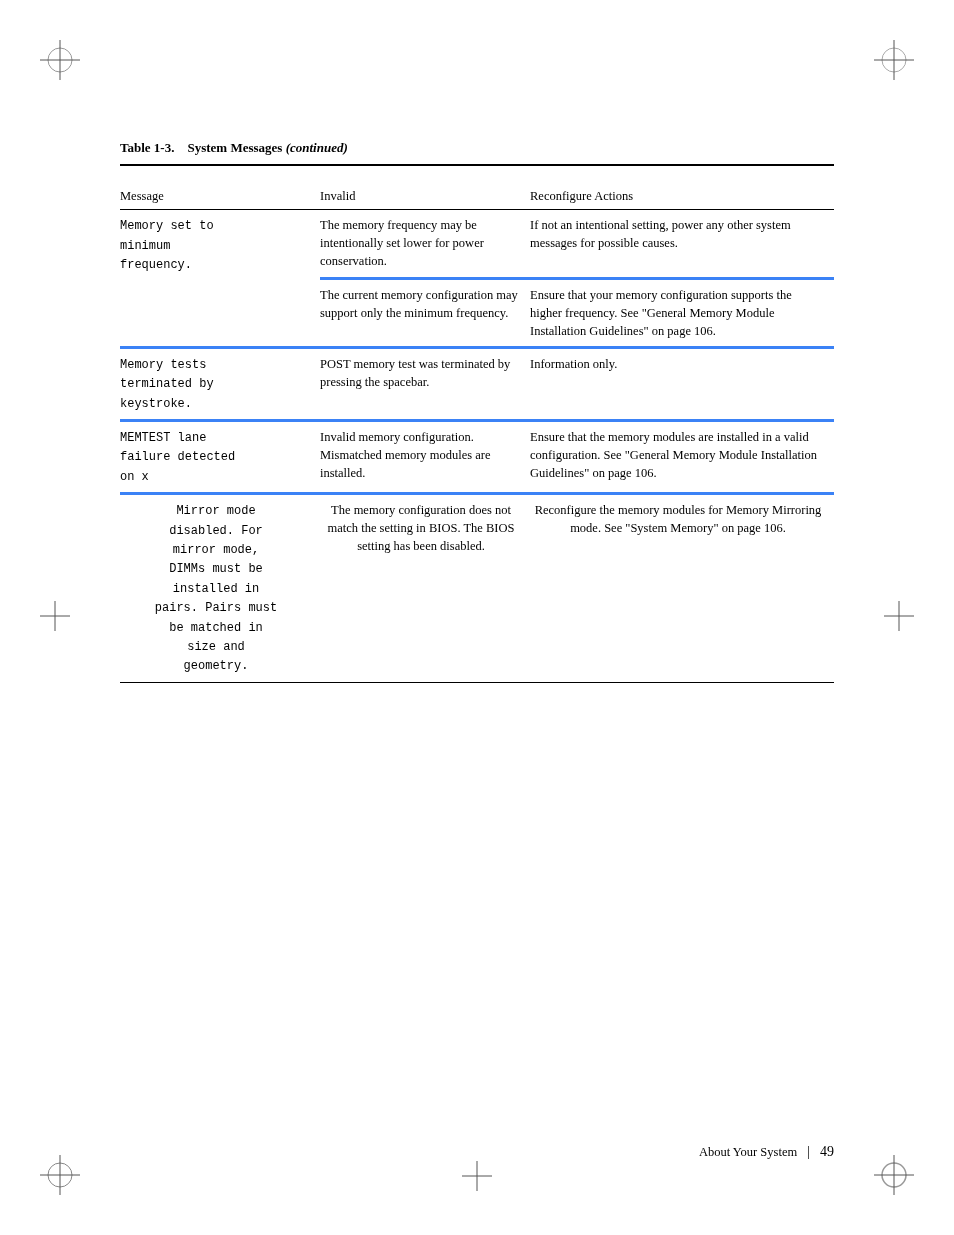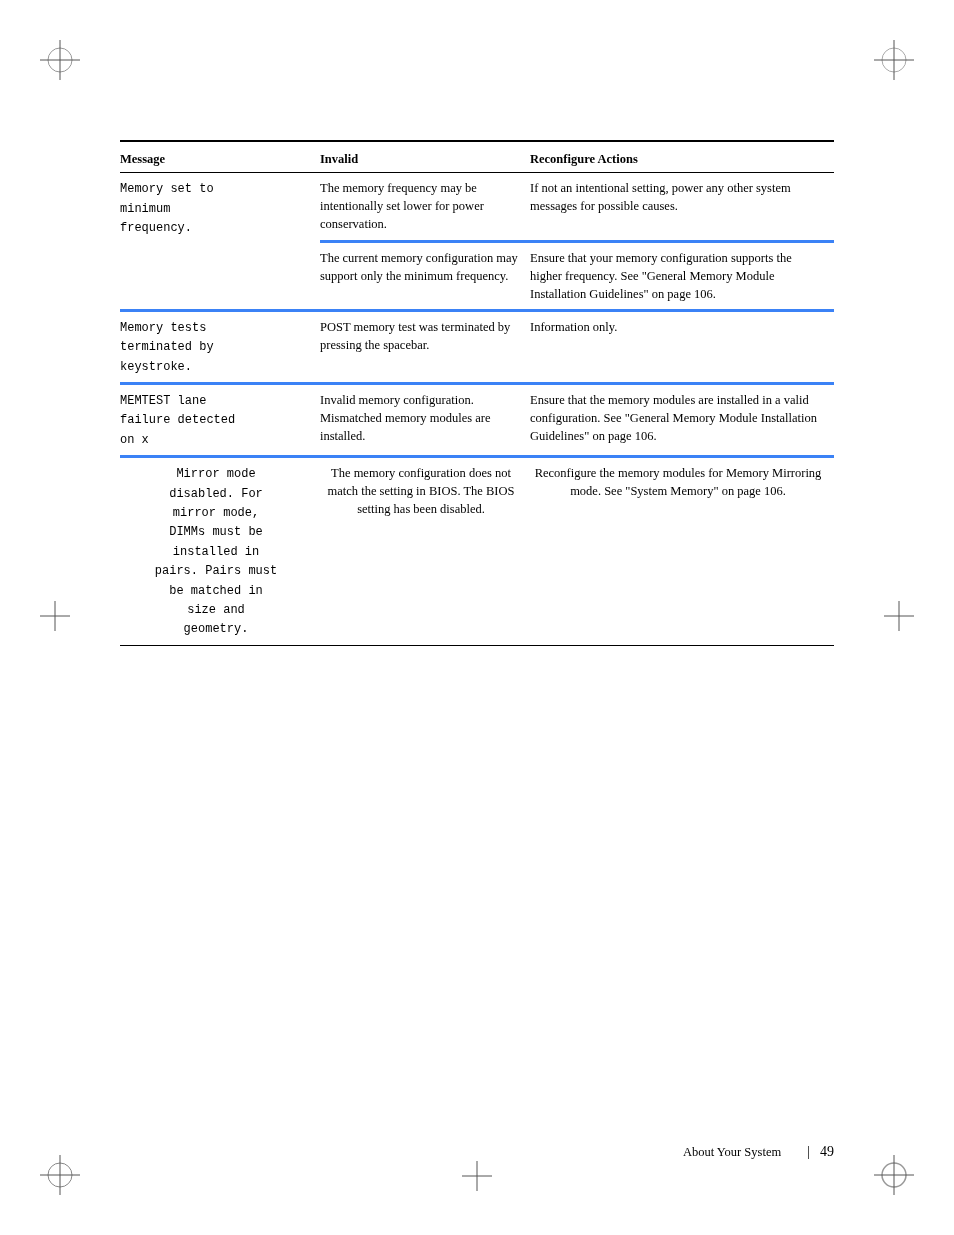--- a/index.html
+++ b/index.html
@@ -78,24 +78,24 @@
     }
 
     
     .data-table {
       width: 100%;
       border-collapse: collapse;
       font-size: 12.5px;
     }
 
     .data-table .header-row td {
-      font-weight: bold;
+      font-weight: normal;
       border-top: 2px solid #000;
       border-bottom: 1.5px solid #000;
-      padding: 8px 8px 4px 0;
+      padding: 21px 8px 4px 0;
       vertical-align: bottom;
       margin-left: 40px;
     }
 
     .data-table .header-row td:first-child {
       width: 200px;
     }
 
     .data-table .header-row td:nth-child(2) {
       width: 210px;
@@ -128,21 +128,21 @@
       bottom: 75px;
       left: 120px;
       right: 120px;
       display: flex;
       align-items: center;
       justify-content: flex-end;
       font-size: 12.5px;
     }
 
     .footer-text {
-      margin-right: 16px;
+      margin-right: 0;
     }
 
     .footer-page {
       font-weight: normal;
       font-size: 14px;
     }
 
     .footer-separator {
       margin: 0 10px;
       font-size: 14px;
@@ -201,20 +201,25 @@
 
   <div class="side-mark side-bottom-mid">
     <svg viewBox="0 0 30 30" xmlns="http://www.w3.org/2000/svg">
       <line x1="15" y1="0" x2="15" y2="30" stroke="#555" stroke-width="1"></line>
       <line x1="0" y1="15" x2="30" y2="15" stroke="#555" stroke-width="1"></line>
     </svg>
   </div>
 
   <div class="content">
 
+    <div class="table-title">
+      <span>Table 1-3.</span>
+      &nbsp;&nbsp;
+      <span>System Messages </span><span class="italic">(continued)</span>
+    </div>
 
     <table class="data-table">
       <thead>
         <tr class="header-row">
           <td>Message</td>
           <td>Invalid</td>
           <td>Reconfigure Actions</td>
         </tr>
       </thead>
       <tbody>

